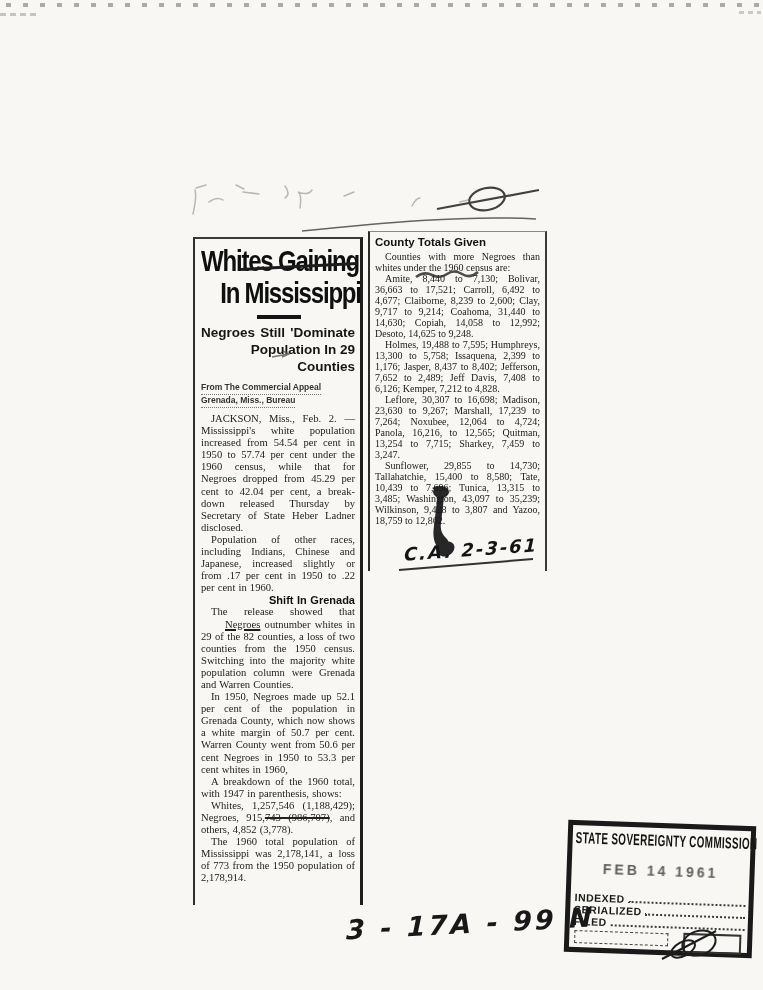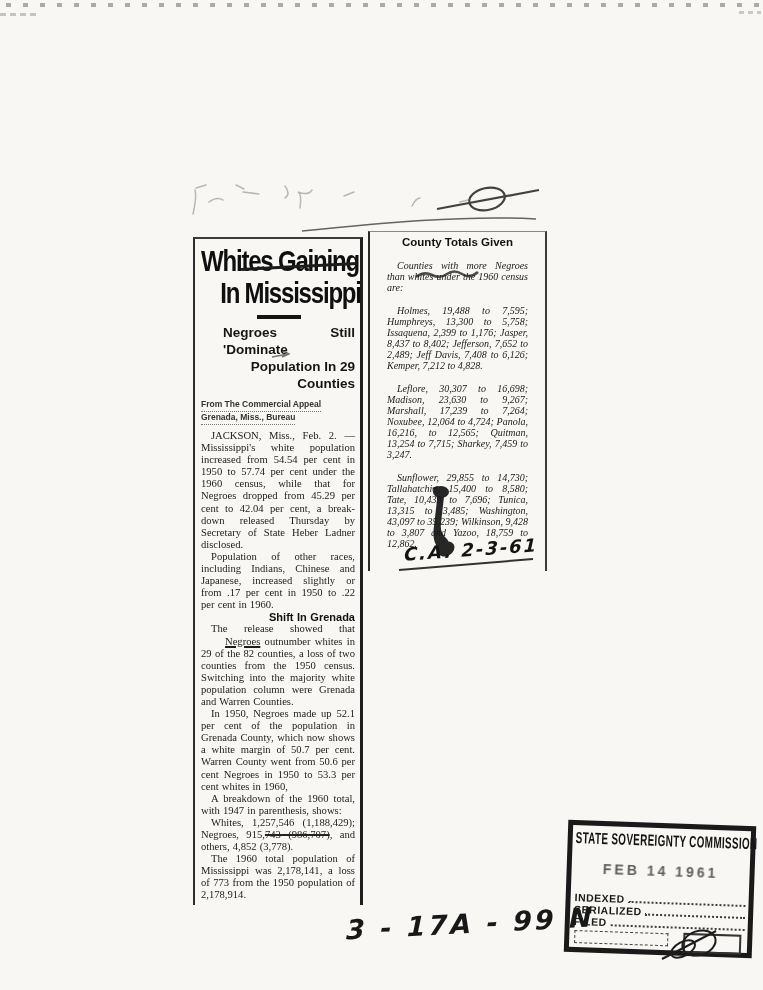--- a/index.html
+++ b/index.html
@@ -26,42 +26,42 @@
     font-family:"Liberation Sans",sans-serif; font-weight:700; font-size:30px;
     color:#0f0f0f; line-height:32px; letter-spacing:-1.5px;
     transform:scaleX(.8); transform-origin:0 0; white-space:nowrap;
   }
   .headline .hl2 { margin-left:24px; }
   .headline-strike { position:absolute; left:46px; top:26px; width:116px; height:3px;
     background:#1c1c1c; transform:rotate(-3deg); }
   .headline-rule { width:44px; height:4px; background:#141414; margin:6px 0 5px 56px; }
   .deck { font-family:"Liberation Sans",sans-serif; font-weight:700; font-size:13.5px;
     color:#151515; line-height:17px; margin-top:2px; }
-  .deck .spread { text-align:justify; text-align-last:justify;margin-left:22px; }
+  .deck .spread { text-align:justify; text-align-last:justify; }
   .deck .center { text-align:right; }
   .byline { margin-top:7px; font:700 8.5px "Liberation Sans",sans-serif; color:#333; line-height:11px; }
   .byline span { display:inline-block; border-bottom:1px dotted #777; padding-bottom:1px; }
   .body-copy { margin-top:5px; font-family:"Liberation Serif",serif; font-size:10.6px;
     line-height:12.1px; text-align:justify; color:#1c1c1c; word-spacing:.5px; }
   .body-copy p { margin:0; text-indent:10px; }
   .crosshead { text-align:right; font:700 11px "Liberation Sans",sans-serif;
     margin:2px 0; text-indent:0 !important; color:#111; }
   .u-hand { text-decoration:underline; text-decoration-thickness:1.5px;padding-left:24px; }
   .struck { text-decoration:line-through; text-decoration-thickness:2px; text-decoration-color:#222; }
 
   
   .clip-totals {
     position:absolute; left:368px; top:231px; width:179px; height:340px;
     border-left:2px solid #2a2a2a; border-right:2px solid #3a3a3a; border-top:1px solid #888;
     padding:4px 5px 0 5px; box-sizing:border-box; overflow:visible;
   }
-  .totals-header { text-align:center; font:700 11.5px "Liberation Sans",sans-serif; color:#111; }
+  .totals-header { text-align:left; font:700 11.5px "Liberation Sans",sans-serif; color:#111; }
   .totals-copy { font-family:"Liberation Serif",serif; font-size:10px; line-height:11px;
     text-align:justify; color:#1a1a1a; margin-top:3px; }
-  .totals-copy p { margin:12px; text-indent:10px;font-style:italic; }
+  .totals-copy p { margin:0; text-indent:10px; }
 
   
   .ca-annotation { position:absolute; left:404px; top:539px;
     font:italic 700 18px "DejaVu Sans",sans-serif; transform:rotate(-4deg) skewX(-6deg);
     letter-spacing:2px; color:#141414; white-space:nowrap; }
   .catalog { position:absolute; left:346px; top:908px;
     font:italic 600 27px "DejaVu Sans",sans-serif; transform:rotate(-3deg) skewX(-4deg);
     letter-spacing:3px; color:#181818; white-space:nowrap; }
 
   
@@ -116,20 +116,21 @@
     <p>A breakdown of the 1960 total, with 1947 in parenthesis, shows:</p>
     <p><span>Whites, 1,257,546 (1,188,429); Negroes, 915,</span><span class="struck">743 (986,707)</span><span>, and others, 4,852 (3,778).</span></p>
     <p>The 1960 total population of Mississippi was 2,178,141, a loss of 773 from the 1950 population of 2,178,914.</p>
   </div>
 </div>
 
 <div class="clip-totals">
   <div class="totals-header">County Totals Given</div>
   <div class="totals-copy">
     <p>Counties with more Negroes than whites under the 1960 census are:</p>
+    <p>Amite, 8,440 to 7,130; Bolivar, 36,663 to 17,521; Carroll, 6,492 to 4,677; Claiborne, 8,239 to 2,600; Clay, 9,717 to 9,214; Coahoma, 31,440 to 14,630; Copiah, 14,058 to 12,992; Desoto, 14,625 to 9,248.</p>
     <p>Holmes, 19,488 to 7,595; Humphreys, 13,300 to 5,758; Issaquena, 2,399 to 1,176; Jasper, 8,437 to 8,402; Jefferson, 7,652 to 2,489; Jeff Davis, 7,408 to 6,126; Kemper, 7,212 to 4,828.</p>
     <p>Leflore, 30,307 to 16,698; Madison, 23,630 to 9,267; Marshall, 17,239 to 7,264; Noxubee, 12,064 to 4,724; Panola, 16,216, to 12,565; Quitman, 13,254 to 7,715; Sharkey, 7,459 to 3,247.</p>
     <p>Sunflower, 29,855 to 14,730; Tallahatchie, 15,400 to 8,580; Tate, 10,439 to 7,696; Tunica, 13,315 to 3,485; Washington, 43,097 to 35,239; Wilkinson, 9,428 to 3,807 and Yazoo, 18,759 to 12,862.</p>
   </div>
 </div>
 
 <div class="ca-annotation">C.A. 2-3-61</div>
 
 <div class="catalog">3 - 17A - 99 N</div>
 

